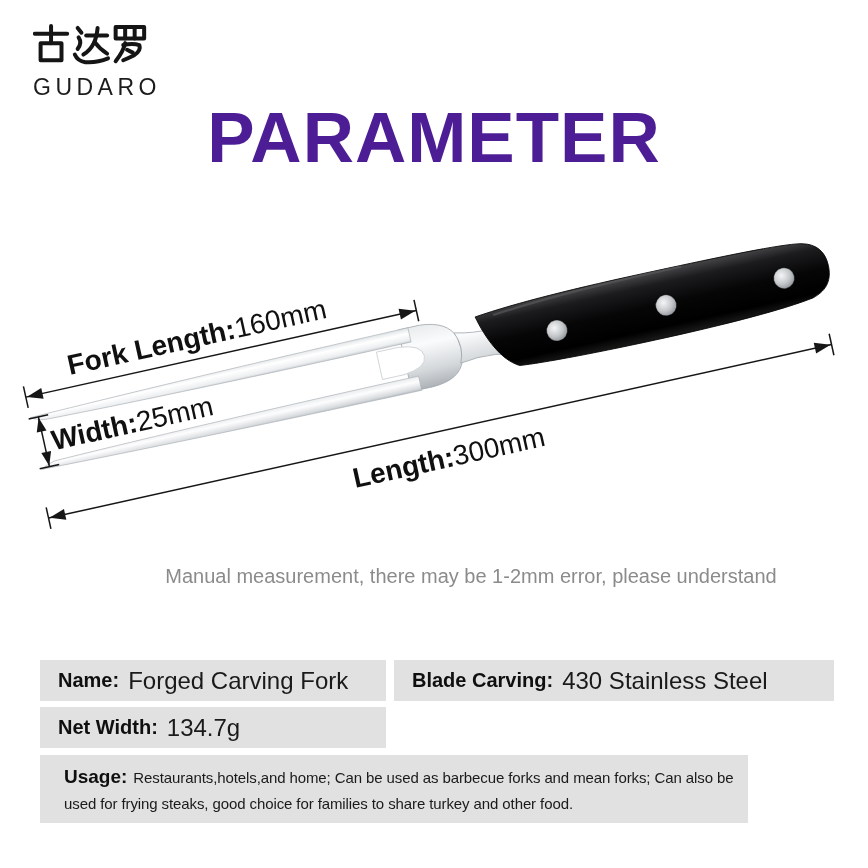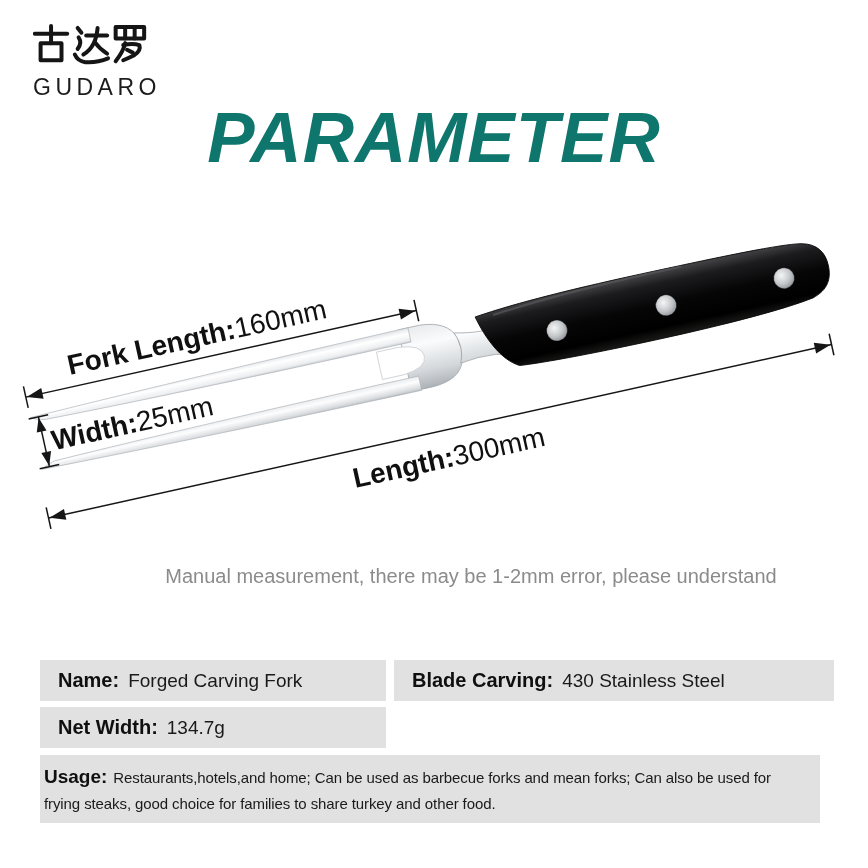--- a/index.html
+++ b/index.html
@@ -5,34 +5,34 @@
   html,body{margin:0;padding:0;background:#fff;}
   .page{position:relative;width:868px;height:868px;background:#ffffff;overflow:hidden;
         font-family:"Liberation Sans",sans-serif;color:#111;}
   
   .logo{position:absolute;left:33px;top:24px;}
   .logo-cn{display:block;}
   .logo-latin{display:block;margin-top:6px;font-size:23px;letter-spacing:4.5px;
               font-weight:400;color:#1c1c1c;}
   
   .title{position:absolute;left:0;top:102px;width:868px;text-align:center;
-         font-size:71px;font-weight:bold;letter-spacing:1px;color:#0f766e;line-height:1;font-style:italic;}
+         font-size:71px;font-weight:bold;letter-spacing:1px;color:#4c1d95;line-height:1;}
   
   .fork-svg{position:absolute;left:0;top:228px;}
   
   .note{position:absolute;left:0;top:565px;width:868px;text-align:center;
         font-size:20px;color:#8b8b8b;padding-left:37px;}
   
   .specs{position:absolute;left:40px;top:660px;width:764px;display:grid;
          grid-template-columns:346px 440px;grid-auto-rows:41px;column-gap:8px;row-gap:6px;}
   .cell{background:#e1e1e1;display:flex;align-items:center;padding-left:18px;}
   .lbl{font-weight:bold;font-size:20px;color:#0f0f0f;margin-right:9px;white-space:nowrap;}
-  .val{font-size:19px;color:#1a1a1a;white-space:nowrap;}
-  .usage{position:absolute;left:40px;top:755px;width:780px;height:68px;background:#e1e1e1;
-         box-sizing:border-box;padding:9px 14px 0 4px;line-height:26px;}
+  .val{font-size:24px;color:#1a1a1a;white-space:nowrap;}
+  .usage{position:absolute;left:40px;top:755px;width:708px;height:68px;background:#e1e1e1;
+         box-sizing:border-box;padding:9px 14px 0 24px;line-height:26px;}
   .u-lbl{font-weight:bold;font-size:19px;color:#0f0f0f;margin-right:6px;}
   .u-txt{font-size:15px;color:#1a1a1a;letter-spacing:-0.1px;}
 </style>
 </head>
 <body>
 
 <div class="page">
 
   <div class="logo">
     <svg class="logo-cn" width="114" height="44" viewBox="0 0 120 46" fill="none" stroke="#151515" stroke-width="4.2" stroke-linecap="round" stroke-linejoin="round">

